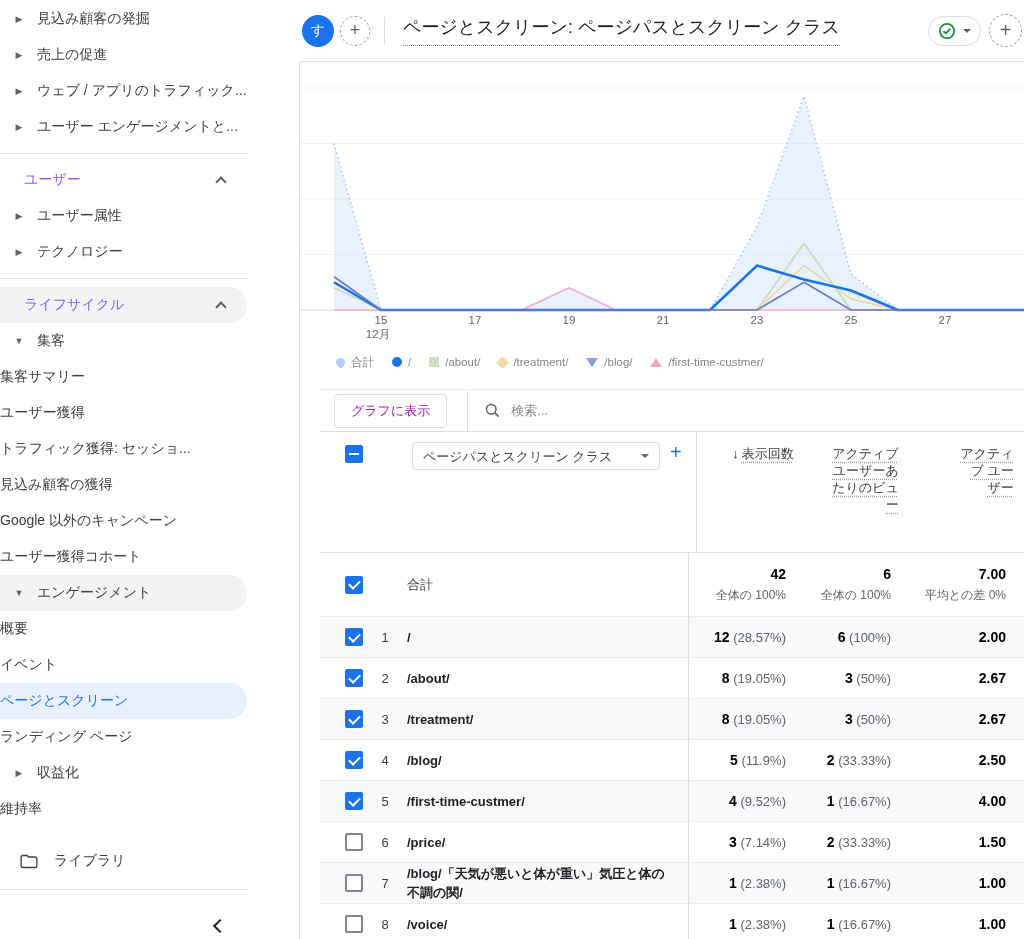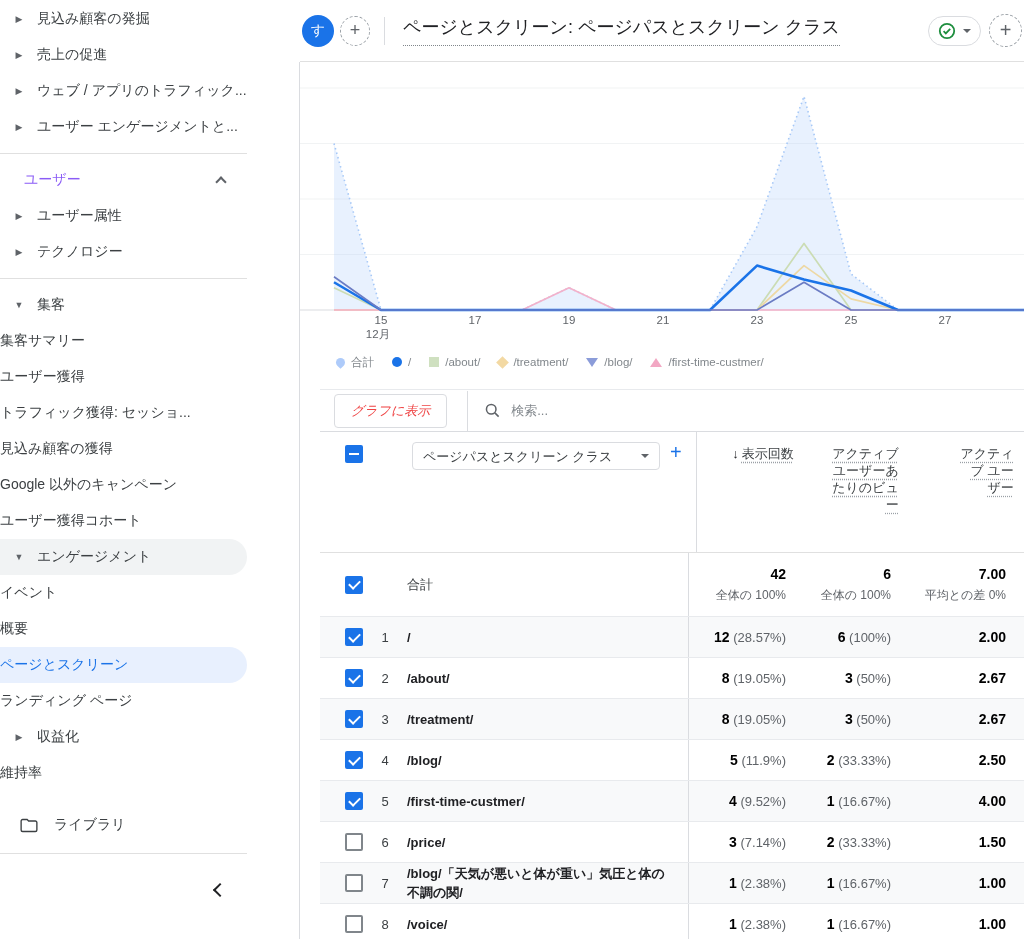--- a/index.html
+++ b/index.html
@@ -52,22 +52,22 @@
   .mk { flex:none; }
   .m-pin { width:9px; height:9px; background:#aecbfa; border-radius:50% 50% 50% 0; transform:rotate(-45deg); }
   .m-circle { width:10px; height:10px; border-radius:50%; background:#1a73e8; }
   .m-square { width:10px; height:10px; background:#cfe0c0; }
   .m-diamond { width:9px; height:9px; background:#f3d9a3; transform:rotate(45deg); }
   .m-tri-down { width:0; height:0; border-left:6px solid transparent; border-right:6px solid transparent; border-top:9px solid #8b9cd9; }
   .m-tri-up { width:0; height:0; border-left:6px solid transparent; border-right:6px solid transparent; border-bottom:9px solid #f2a7c3; }
 
   
   .toolbar { margin-left:20px; border-top:1px solid #e8eaed; height:42px; display:flex; align-items:center; margin-top:15px; }
-  .chart-btn { margin-left:14px; border:1px solid #dadce0; border-radius:4px; color:#ef4444; font-size:13px;
-               padding:7px 16px; background:#fff;font-style:italic; }
+  .chart-btn { margin-left:14px; border:1px solid #dadce0; border-radius:4px; color:#a21caf; font-size:13px;
+               padding:7px 16px; background:#fff; }
   .tb-div { width:1px; height:40px; background:#dadce0; margin-left:20px; }
   .search-box { display:flex; align-items:center; margin-left:16px; flex:1; }
   .search-box input { border:none; outline:none; font-size:13px; color:#b91c1c; margin-left:10px; width:400px;
                       font-family:inherit; }
   .search-box input::placeholder { color:#80868b; }
 
   
   .table { margin-left:20px; width:704px; border-top:1px solid #dadce0; font-size:13px; }
   .trow { display:grid; grid-template-columns:43px 44px 1fr 97px 105px 115px; padding-right:18px; align-items:center; }
   .trow > .c-path { border-right:1px solid #dadce0; align-self:stretch; display:flex; align-items:center; }
@@ -127,20 +127,24 @@
     </div>
     <div class="s-row nav">
       <span class="caret">▶</span>
       <span class="lbl">ユーザー属性</span>
     </div>
     <div class="s-row nav">
       <span class="caret">▶</span>
       <span class="lbl">テクノロジー</span>
     </div>
     <div class="s-div"></div>
+    <div class="s-row section highlight">
+      <span>ライフサイクル</span>
+      <span class="chev"></span>
+    </div>
     <div class="s-row nav">
       <span class="caret">▼</span>
       <span class="lbl">集客</span>
     </div>
     <div class="s-row sub">
       <span class="lbl">集客サマリー</span>
     </div>
     <div class="s-row sub">
       <span class="lbl">ユーザー獲得</span>
     </div>
@@ -154,24 +158,24 @@
       <span class="lbl">Google 以外のキャンペーン</span>
     </div>
     <div class="s-row sub">
       <span class="lbl">ユーザー獲得コホート</span>
     </div>
     <div class="s-row nav highlight">
       <span class="caret">▼</span>
       <span class="lbl">エンゲージメント</span>
     </div>
     <div class="s-row sub">
+      <span class="lbl">概要</span>
+    </div>
+    <div class="s-row sub">
       <span class="lbl">イベント</span>
-    </div>
-    <div class="s-row sub">
-      <span class="lbl">概要</span>
     </div>
     <div class="s-row sub selected">
       <span class="lbl">ページとスクリーン</span>
     </div>
     <div class="s-row sub">
       <span class="lbl">ランディング ページ</span>
     </div>
     <div class="s-row nav">
       <span class="caret">▶</span>
       <span class="lbl">収益化</span>

